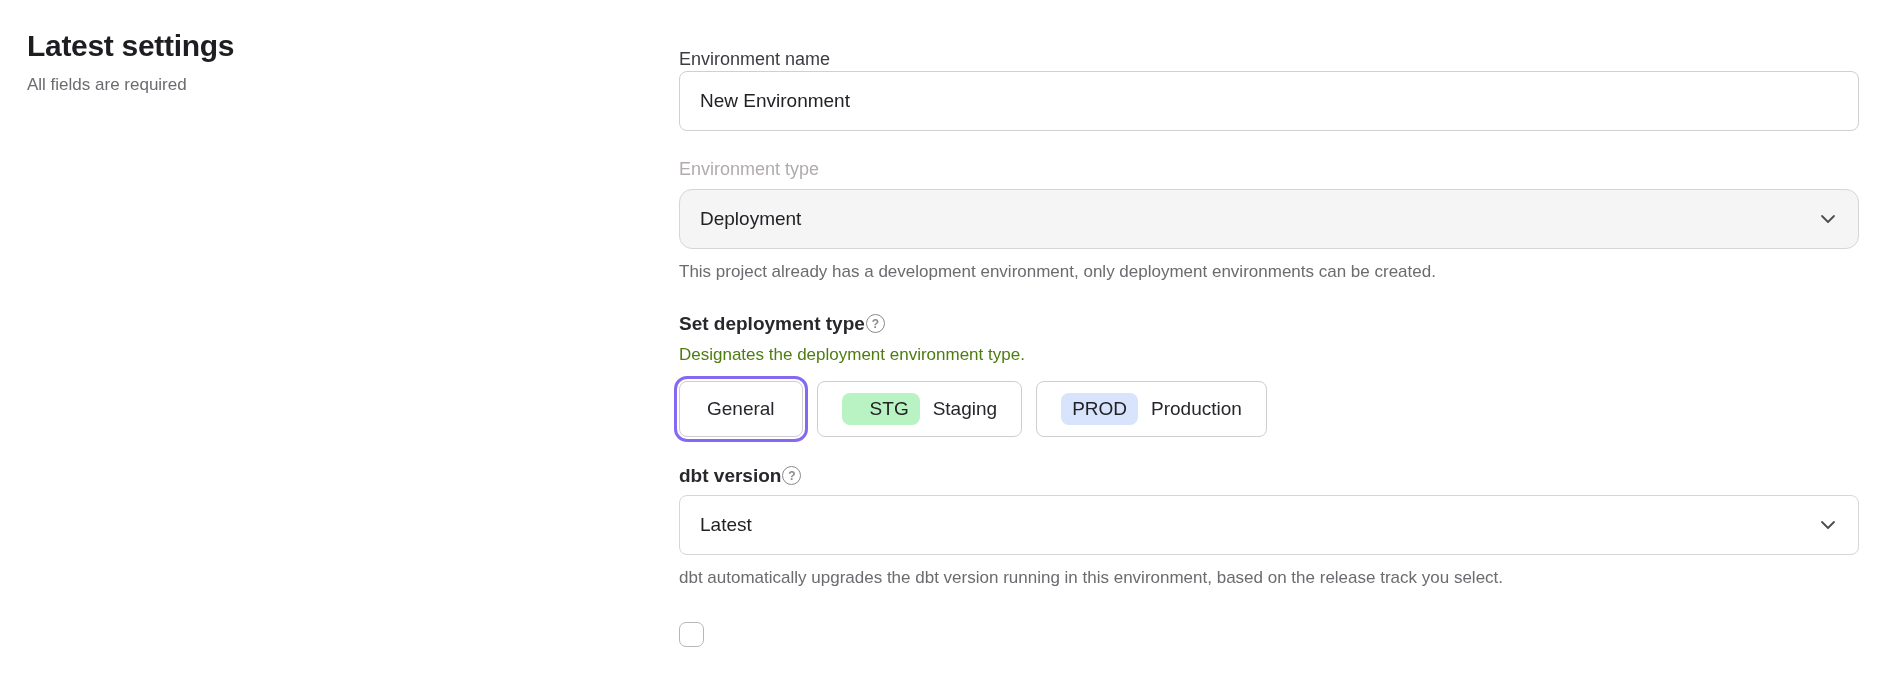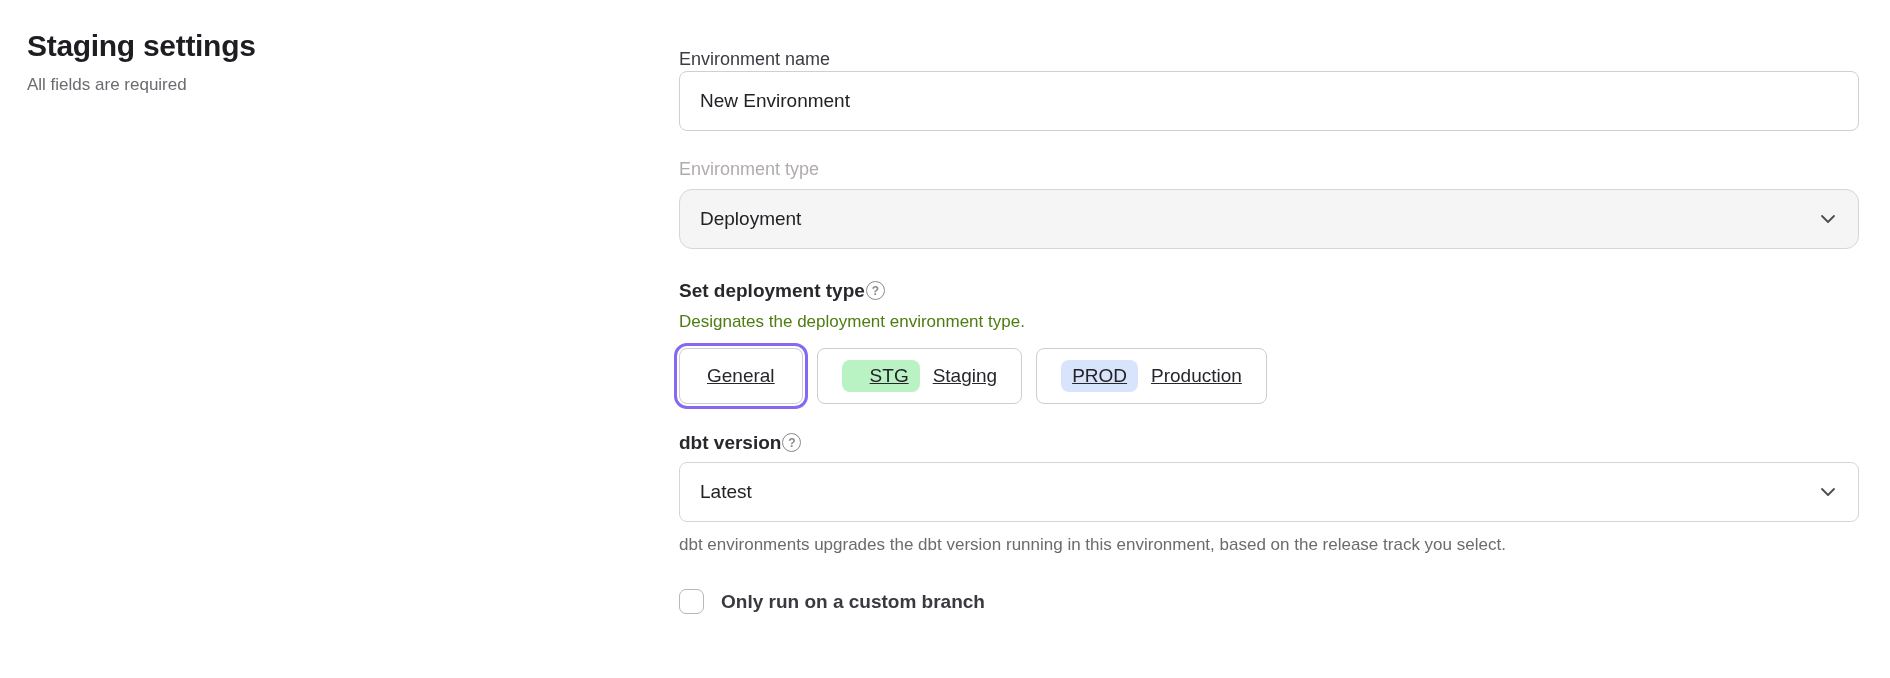--- a/index.html
+++ b/index.html
@@ -49,21 +49,21 @@
   }
   .section-title { font-size: 19px; font-weight: 700; color: #28282c; line-height: 23px; }
   .help-icon {
     width: 19px; height: 19px; border: 1.5px solid #8a8a8e; border-radius: 50%;
     color: #8a8a8e; font-size: 12px; font-weight: 700;
     display: inline-flex; align-items: center; justify-content: center;
     line-height: 1; flex: none; cursor: pointer;
   }
   .section-desc { margin-top: 9px; font-size: 17px; color: #4d7c0f; line-height: 21px; }
 
-  .button-row { margin-top: 16px; display: flex; align-items: flex-start; gap: 14px; text-decoration: underline; }
+  .button-row { margin-top: 16px; display: flex; align-items: flex-start; gap: 14px; }
   .type-button {
     height: 56px; background: #ffffff; border: 1px solid #cdcdd2; border-radius: 8px;
     display: inline-flex; align-items: center; padding: 0 24px;
     font-family: inherit; font-size: 19px; color: #26262b; cursor: pointer;
   }
   .type-button.selected {
     outline: 3px solid var(--accent-purple, #8669f2);
     outline-offset: 2px;
     padding: 0 27px;
   }
@@ -79,36 +79,37 @@
   .checkbox {
     width: 25px; height: 25px; border: 1.5px solid #b6b6bb; border-radius: 7px;
     background: #ffffff; cursor: pointer; flex: none;
   }
   .checkbox-label { font-size: 19px; font-weight: 600; color: #39393f; cursor: pointer; }
 </style>
 </head>
 <body>
 
 <div class="left-col">
-  <div class="page-title">Staging settings</div>
+  <div class="page-title">Latest settings</div>
   <div class="page-subtitle">All fields are required</div>
 </div>
 
 <div class="form-col">
 
   <div class="field-label">Environment name</div>
   <input class="text-input" type="text" value="New Environment" style="">
 
   <div class="field-label disabled" style="margin-top:26px;">Environment type</div>
   <div class="select-box disabled">
     <span>Deployment</span>
     <svg class="chevron" viewBox="0 0 16 10">
       <polyline points="2,2 8,8 14,2" fill="none" stroke="#4c4c50" stroke-width="1.8" stroke-linecap="round" stroke-linejoin="round"></polyline>
     </svg>
   </div>
+  <div class="helper-text">This project already has a development environment, only deployment environments can be created.</div>
 
   <div class="section-title-row">
     <span class="section-title">Set deployment type</span>
     <span class="help-icon">?</span>
   </div>
   <div class="section-desc">Designates the deployment environment type.</div>
 
   <div class="button-row">
     <button class="type-button selected">
       <span>General</span>
@@ -126,20 +127,19 @@
   <div class="section-title-row" style="margin-top:27px;">
     <span class="section-title">dbt version</span>
     <span class="help-icon">?</span>
   </div>
   <div class="select-box">
     <span>Latest</span>
     <svg class="chevron" viewBox="0 0 16 10">
       <polyline points="2,2 8,8 14,2" fill="none" stroke="#4c4c50" stroke-width="1.8" stroke-linecap="round" stroke-linejoin="round"></polyline>
     </svg>
   </div>
-  <div class="helper-text">dbt environments upgrades the dbt version running in this environment, based on the release track you select.</div>
+  <div class="helper-text">dbt automatically upgrades the dbt version running in this environment, based on the release track you select.</div>
 
   <div class="checkbox-row">
     <span class="checkbox"></span>
-    <span class="checkbox-label">Only run on a custom branch</span>
   </div>
 
 </div>
 
 </body></html>

